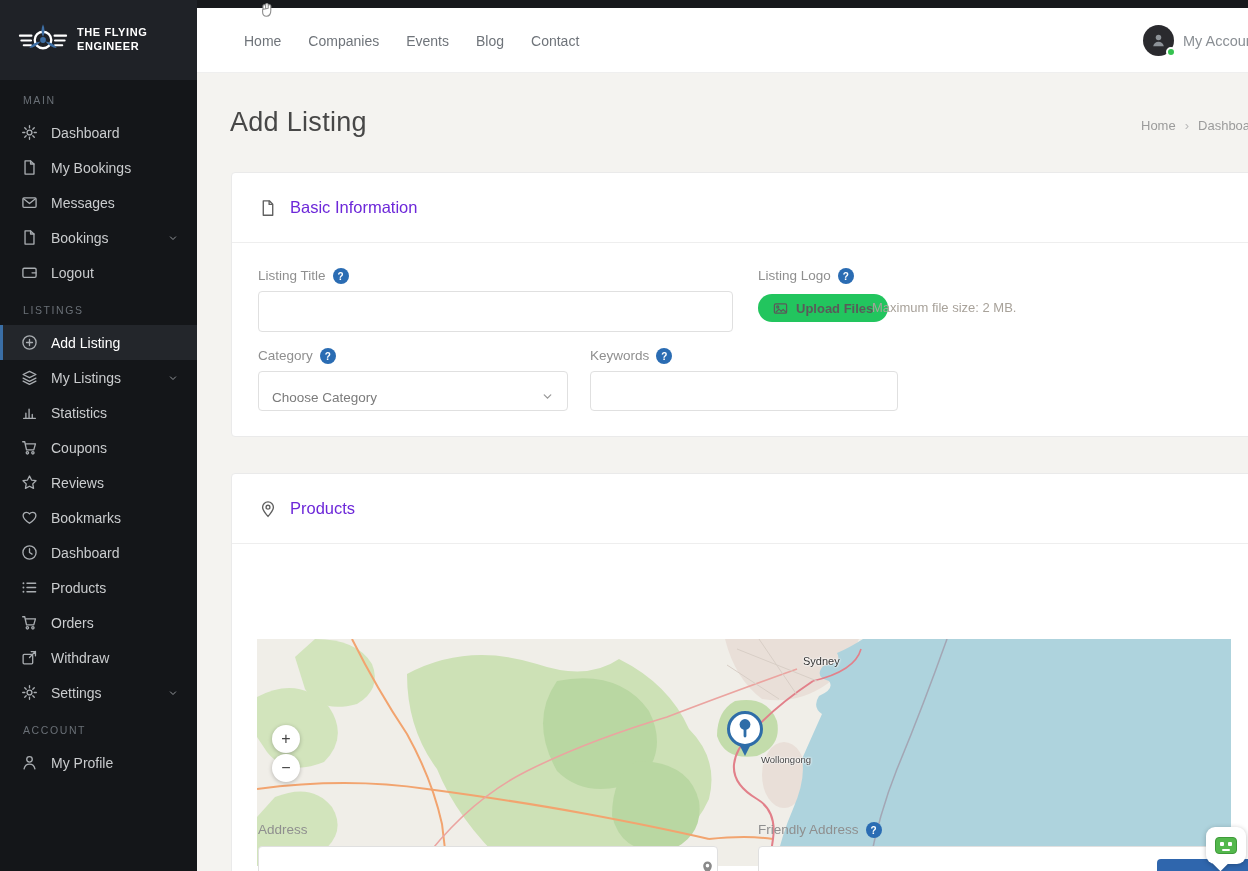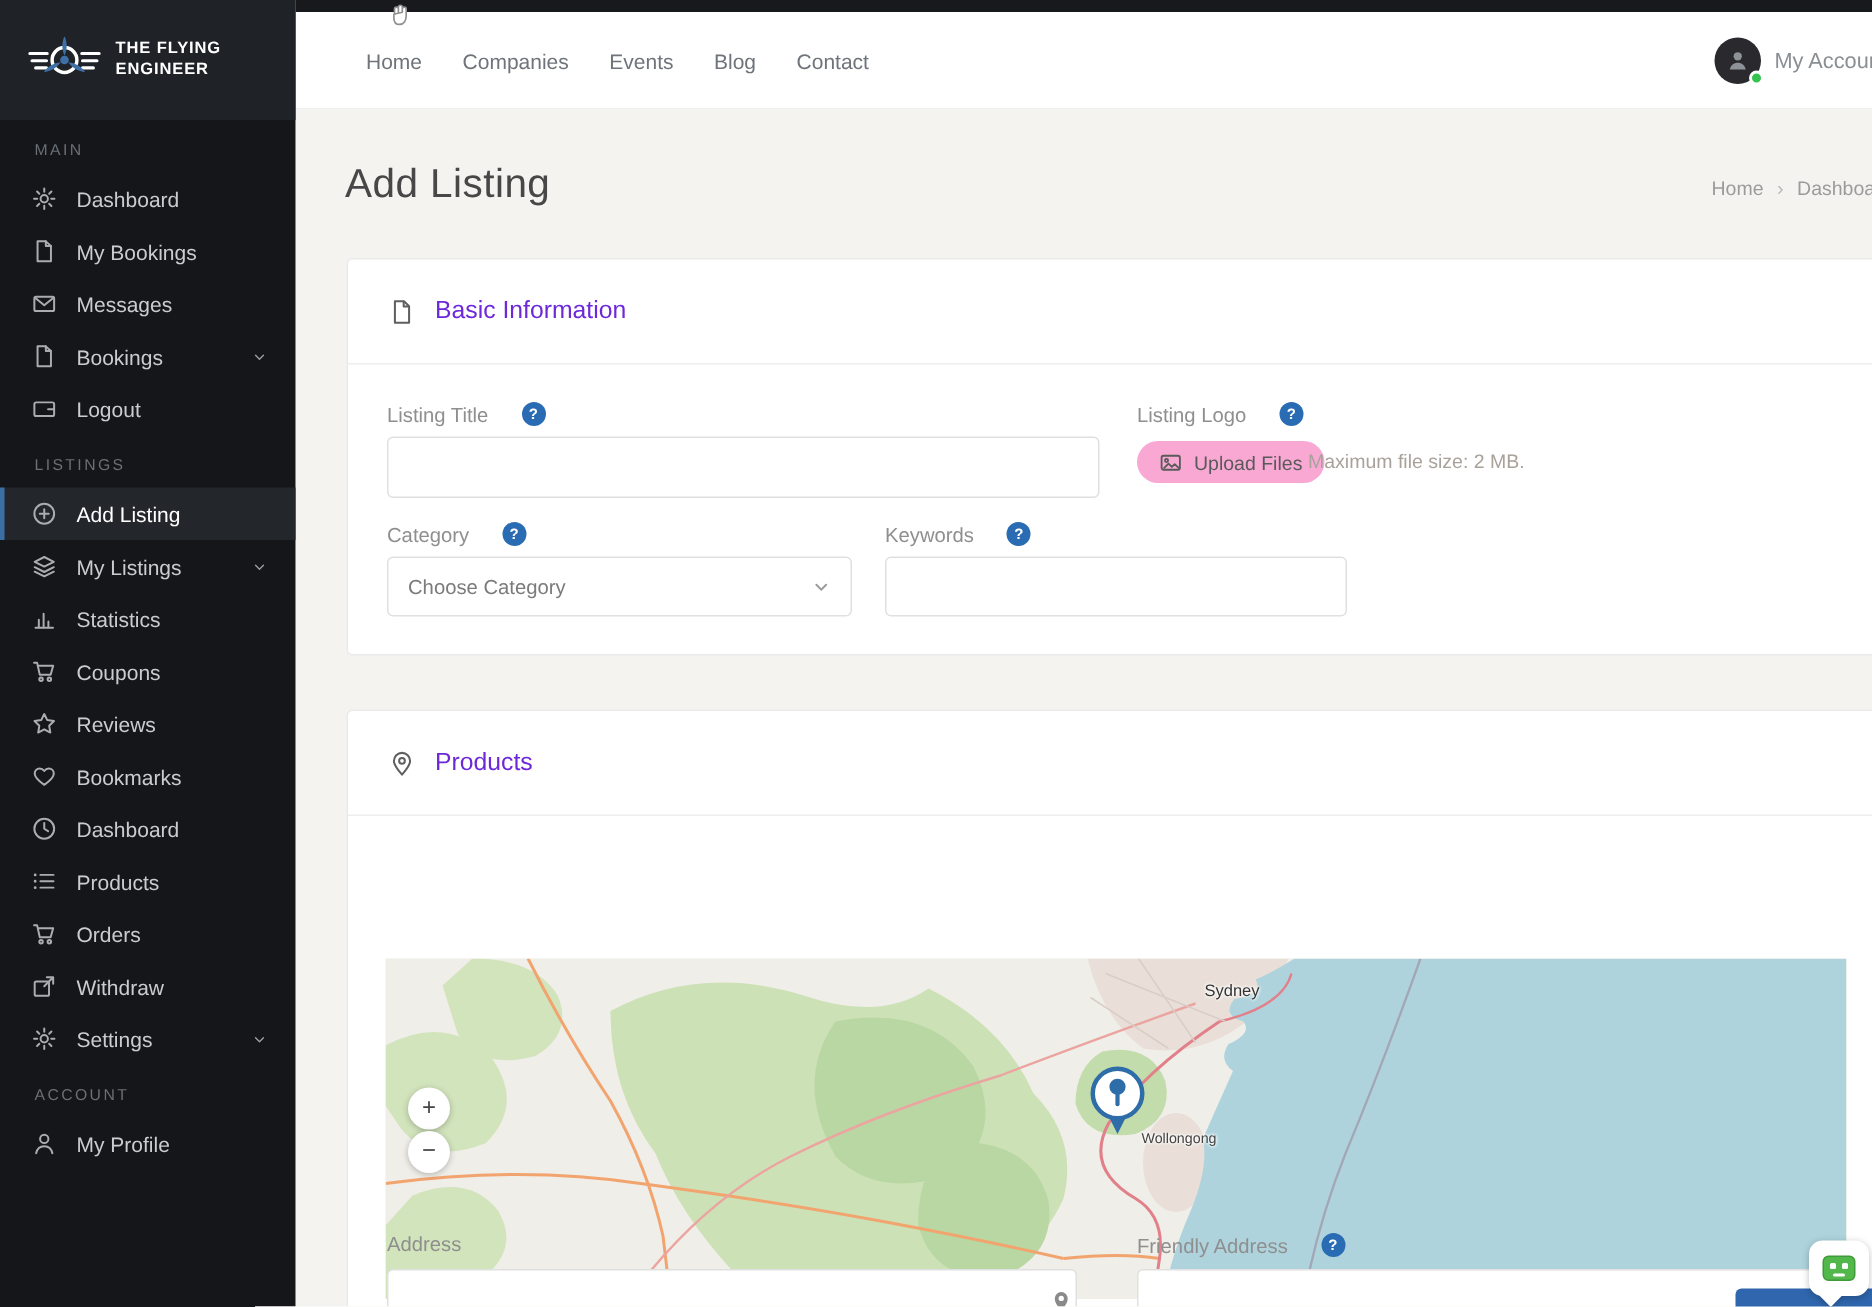--- a/index.html
+++ b/index.html
@@ -41,30 +41,30 @@
   .breadcrumb .bc-link{cursor:pointer}
 
   
   .card{position:absolute;left:34px;width:1040px;background:#fff;border:1px solid #eaeaea;border-radius:4px}
   .card-header{height:70px;border-bottom:1px solid #eeeeee;display:flex;align-items:center;padding-left:27px;gap:13px}
   .card-header .icon{width:18px;height:18px;color:#5f5f5f}
   .card-header .icon svg{width:100%;height:100%}
   .card-title{font-size:16.5px;color:#6d28d9}
   .card-body{position:relative}
 
-  .fld-label{position:absolute;font-size:13.5px;color:#8f8f8f;display:flex;align-items:center;gap:22px;white-space:nowrap}
+  .fld-label{position:absolute;font-size:13.5px;color:#8f8f8f;display:flex;gap:7px;white-space:nowrap}
   .help{width:16px;height:16px;border-radius:50%;background:#2a6cb3;color:#fff;font-size:10px;font-weight:bold;
     display:inline-flex;align-items:center;justify-content:center;cursor:pointer;flex:none}
   .txt-input{position:absolute;background:#fff;border:1px solid #e0e0e0;border-radius:4px;
     font-size:14px;color:#555;padding:0 13px;outline:none;font-family:"Liberation Sans",sans-serif}
   .select{position:absolute;background:#fff;border:1px solid #e0e0e0;border-radius:4px;display:flex;
-    align-items:center;padding:0 13px;font-size:13.5px;color:#7b7b7b;cursor:pointer}
+    align-items:flex-start;padding:18px 13px;font-size:13.5px;color:#7b7b7b;cursor:pointer}
   .select .chev{margin-left:auto;width:13px;height:13px;color:#9a9a9a}
-  .upload-btn{position:absolute;display:inline-flex;align-items:center;gap:8px;background:#f9a8d4;border:none;
-    border-radius:16px;height:28px;padding:0 15px;font-size:13px;font-weight:normal;color:#5a5a5a;cursor:pointer;
+  .upload-btn{position:absolute;display:inline-flex;align-items:center;gap:8px;background:#22c55e;border:none;
+    border-radius:16px;height:28px;padding:0 15px;font-size:13px;font-weight:bold;color:#5a5a5a;cursor:pointer;
     font-family:"Liberation Sans",sans-serif}
   .upload-btn .icon{width:15px;height:15px;color:#5a5a5a;display:inline-flex}
   .upload-hint{position:absolute;font-size:13px;color:#a8a29a}
   .addr-pin{position:absolute;width:15px;height:15px;color:#8a8a8a}
 
   
   .map{position:absolute;left:25px;top:95px;width:974px;height:227px;overflow:hidden;background:#f0eee8;cursor:grab}
   .map svg.basemap{position:absolute;left:0;top:0;width:100%;height:100%}
   .map-zoom{position:absolute;left:15px;width:28px;height:28px;border-radius:50%;background:#fff;
     box-shadow:0 1px 4px rgba(0,0,0,.25);display:flex;align-items:center;justify-content:center;

